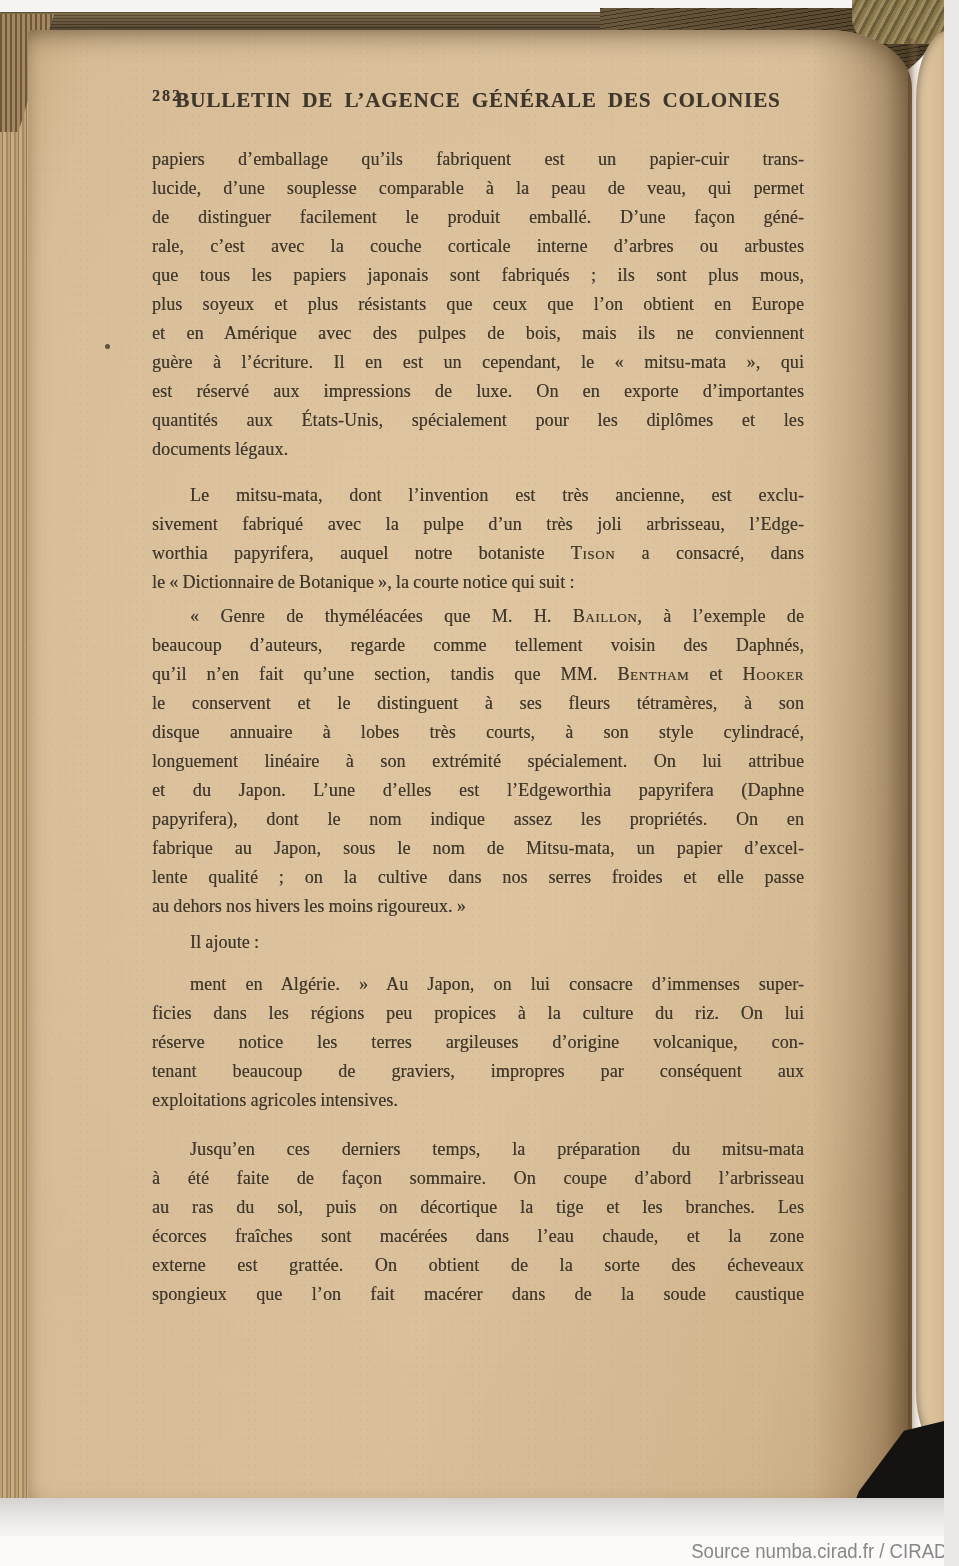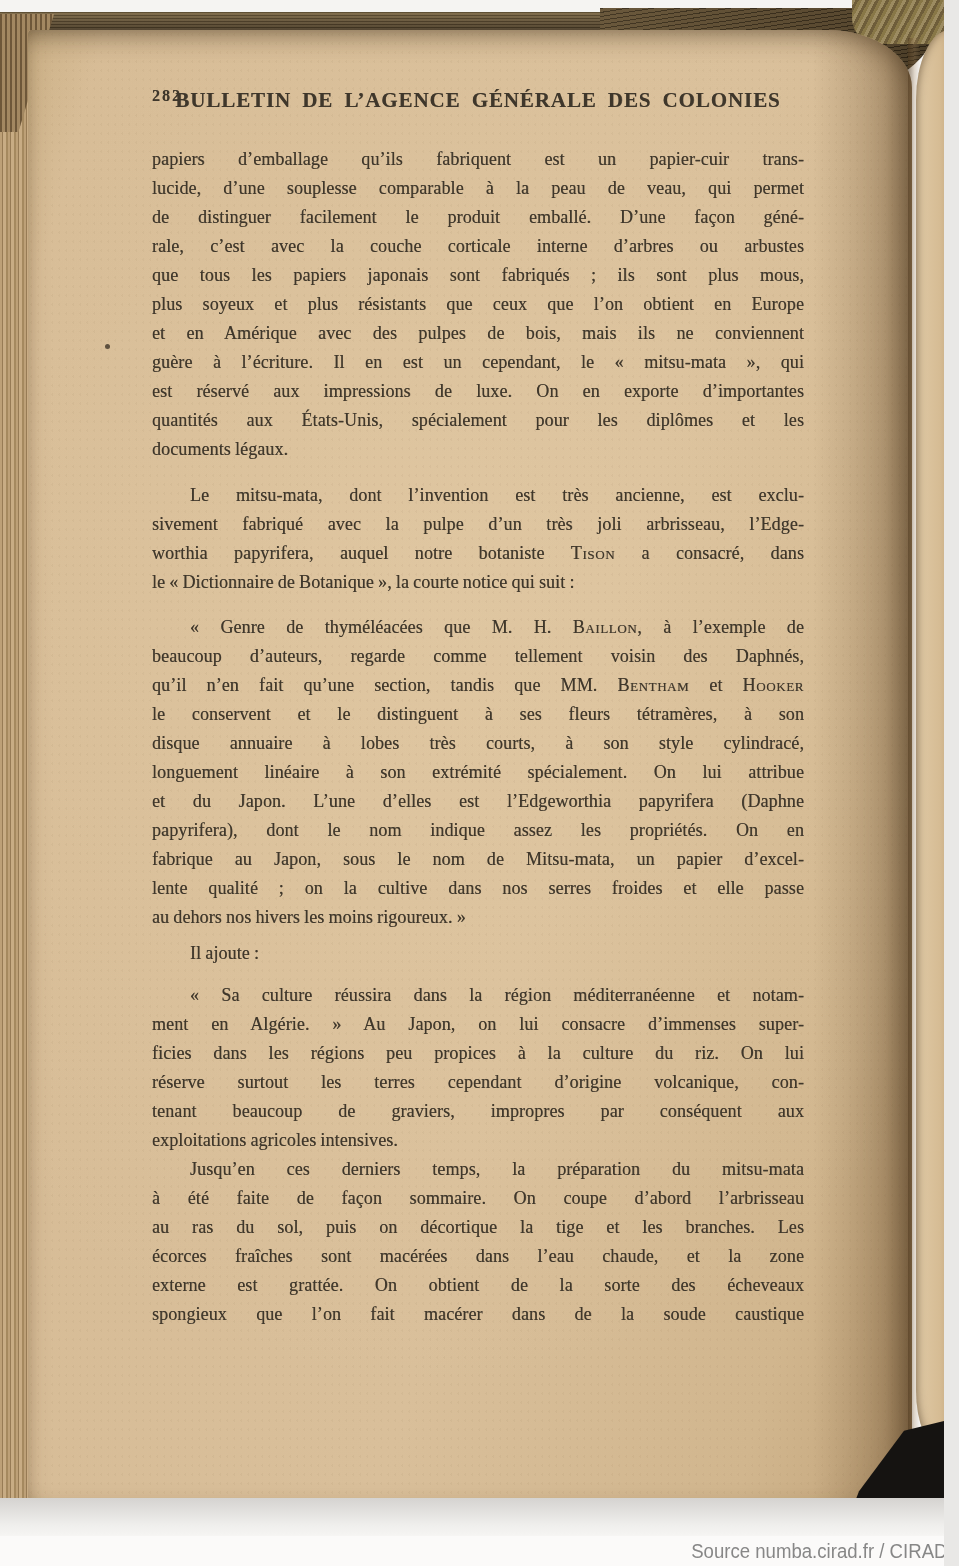--- a/index.html
+++ b/index.html
@@ -111,24 +111,24 @@
   }
   .body-text{
     position:absolute;left:152px;top:145px;width:652px;
     color:var(--ink,#3f372b);font-size:18px;line-height:29px;letter-spacing:.1px;
     word-spacing:-.5px;text-shadow:.32px .32px .5px rgba(63,55,43,.6);
   }
   .bodyline{text-align:justify;text-align-last:justify;-moz-text-align-last:justify;}
   .para.endleft .bodyline:last-child{text-align-last:left;-moz-text-align-last:left;}
   .para.ind .bodyline:first-child{text-indent:38px;}
   .para:nth-child(2){margin-top:17px;}
-  .para:nth-child(3){margin-top:16px;}
+  .para:nth-child(3){margin-top:5px;}
   .para:nth-child(4){margin-top:7px;}
   .para:nth-child(5){margin-top:13px;}
-  .para:nth-child(6){margin-top:0;}
+  .para:nth-child(6){margin-top:20px;}
   .sc{font-variant:small-caps;letter-spacing:.6px;}
 </style>
 </head>
 <body>
 
 <div class="stage">
 
   <div class="top-edge"></div>
   <div class="corner-mass"></div>
   <div class="gilt-corner"></div>
@@ -177,24 +177,23 @@
         <div class="bodyline">et du Japon. L’une d’elles est l’Edgeworthia papyrifera (Daphne</div>
         <div class="bodyline">papyrifera), dont le nom indique assez les propriétés. On en</div>
         <div class="bodyline">fabrique au Japon, sous le nom de Mitsu-mata, un papier d’excel-</div>
         <div class="bodyline">lente qualité ; on la cultive dans nos serres froides et elle passe</div>
         <div class="bodyline">au dehors nos hivers les moins rigoureux. »</div>
       </div>
       <div class="para ind endleft">
         <div class="bodyline">Il ajoute :</div>
       </div>
       <div class="para ind endleft">
-        <div class="bodyline">« Sa culture réussira dans la région méditerranéenne et notam-</div>
         <div class="bodyline">ment en Algérie. » Au Japon, on lui consacre d’immenses super-</div>
         <div class="bodyline">ficies dans les régions peu propices à la culture du riz. On lui</div>
-        <div class="bodyline">réserve surtout les terres cependant d’origine volcanique, con-</div>
+        <div class="bodyline">réserve notice les terres argileuses d’origine volcanique, con-</div>
         <div class="bodyline">tenant beaucoup de graviers, impropres par conséquent aux</div>
         <div class="bodyline">exploitations agricoles intensives.</div>
       </div>
       <div class="para ind">
         <div class="bodyline">Jusqu’en ces derniers temps, la préparation du mitsu-mata</div>
         <div class="bodyline">à été faite de façon sommaire. On coupe d’abord l’arbrisseau</div>
         <div class="bodyline">au ras du sol, puis on décortique la tige et les branches. Les</div>
         <div class="bodyline">écorces fraîches sont macérées dans l’eau chaude, et la zone</div>
         <div class="bodyline">externe est grattée. On obtient de la sorte des écheveaux</div>
         <div class="bodyline">spongieux que l’on fait macérer dans de la soude caustique</div>

